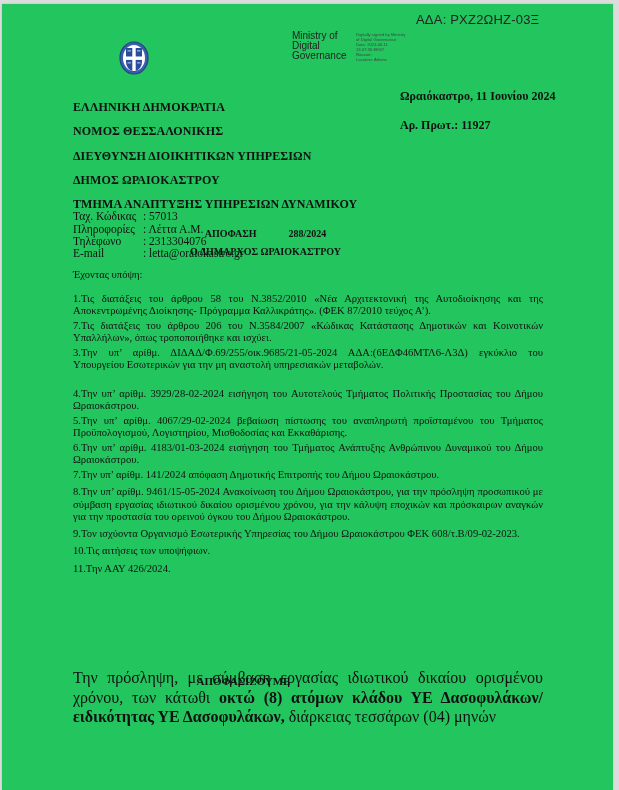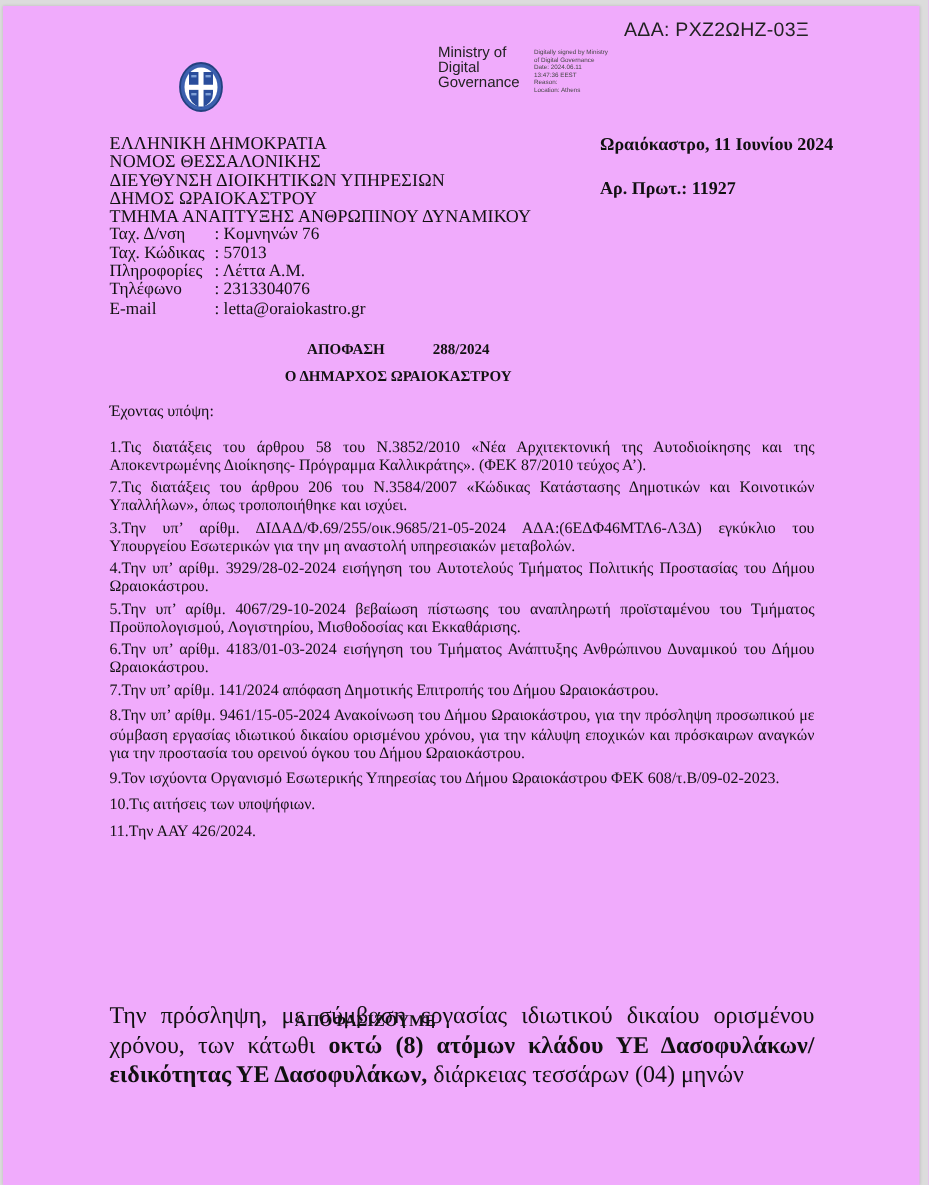--- a/index.html
+++ b/index.html
@@ -5,40 +5,40 @@
     html, body { margin: 0; padding: 0; }
     body {
       width: 619px; height: 790px; overflow: hidden;
       background: #dcdcdc;
       font-family: "Liberation Serif", "DejaVu Serif", serif;
       color: #111;
       position: relative;
     }
     .page {
       position: absolute; left: 2px; top: 4px; width: 611px; height: 786px;
-      background: #f0abfc;
+      background: #22c55e;
       box-shadow: 0 0 2px rgba(0,0,0,0.15);
     }
     .ada {
       position: absolute; left: 414px; top: 8px;
       font-family: "Liberation Sans", "DejaVu Sans", sans-serif;
       font-size: 13px; color: #222; letter-spacing: 0.2px;
     }
     .sig {
       position: absolute; left: 290px; top: 27px; display: flex; align-items: flex-start;
       font-family: "Liberation Sans", "DejaVu Sans", sans-serif;
     }
     .sig-name { font-size: 10px; line-height: 10px; color: #222; width: 62px; }
     .sig-details { font-size: 4.2px; line-height: 5px; color: #444; margin-left: 2px; margin-top: 1px; }
     .emblem { position: absolute; left: 117px; top: 37px; width: 30px; height: 34px; }
     .header-left {
       position: absolute; left: 71px; top: 85px;
       font-size: 12px; line-height: 12.3px;
     }
-    .header-left .bold { font-weight: normal; letter-spacing: 0.1px; }
+    .header-left .bold { font-weight: bold; letter-spacing: 0.1px; margin-top: 12px; }
     .contact { font-size: 11.5px; line-height: 12.3px; }
     .contact-row { display: flex; }
     .contact-label { width: 70px; }
     .header-right {
       position: absolute; left: 398px; top: 85px;
       font-size: 12px; font-weight: bold;
     }
     .header-right div { margin-bottom: 14px; }
     .title-block { position: absolute; left: 0; width: 527px; top: 224px; text-align: center; font-weight: bold; font-size: 10px; }
     .title-line1 { margin-bottom: 7px; }
@@ -95,26 +95,22 @@
       <rect x="8.5" y="21" width="3.5" height="1.6" fill="#7fa0d8"></rect>
       <rect x="18" y="21" width="3.5" height="1.6" fill="#7fa0d8"></rect>
     </svg>
   </div>
 
   <div class="header-left">
     <div class="bold">ΕΛΛΗΝΙΚΗ  ΔΗΜΟΚΡΑΤΙΑ</div>
     <div class="bold">ΝΟΜΟΣ ΘΕΣΣΑΛΟΝΙΚΗΣ</div>
     <div class="bold">ΔΙΕΥΘΥΝΣΗ ΔΙΟΙΚΗΤΙΚΩΝ ΥΠΗΡΕΣΙΩΝ</div>
     <div class="bold">ΔΗΜΟΣ   ΩΡΑΙΟΚΑΣΤΡΟΥ</div>
-    <div class="bold">ΤΜΗΜΑ ΑΝΑΠΤΥΞΗΣ ΑΝΘΡΩΠΙΝΟΥ ΔΥΝΑΜΙΚΟΥ</div>
+    <div class="bold">ΤΜΗΜΑ ΑΝΑΠΤΥΞΗΣ ΥΠΗΡΕΣΙΩΝ ΔΥΝΑΜΙΚΟΥ</div>
     <div class="contact">
-      <div class="contact-row">
-        <span class="contact-label">Ταχ. Δ/νση</span>
-        <span>: Κομνηνών 76</span>
-      </div>
       <div class="contact-row">
         <span class="contact-label">Ταχ. Κώδικας</span>
         <span>: 57013</span>
       </div>
       <div class="contact-row">
         <span class="contact-label">Πληροφορίες</span>
         <span>: Λέττα Α.Μ.</span>
       </div>
       <div class="contact-row">
         <span class="contact-label">Τηλέφωνο</span>
@@ -136,23 +132,23 @@
     <div class="title-line1">
       <span>ΑΠΟΦΑΣΗ</span><span class="num">288/2024</span>
     </div>
     <div>Ο ΔΗΜΑΡΧΟΣ ΩΡΑΙΟΚΑΣΤΡΟΥ</div>
   </div>
 
   <div class="body">
     <div class="intro">Έχοντας υπόψη:</div>
     <div class="item" style="margin-bottom:2px">1.Τις διατάξεις του άρθρου 58 του Ν.3852/2010 «Νέα Αρχιτεκτονική της Αυτοδιοίκησης και της Αποκεντρωμένης Διοίκησης- Πρόγραμμα Καλλικράτης». (ΦΕΚ 87/2010 τεύχος Α’).</div>
     <div class="item" style="margin-bottom:2px">7.Τις διατάξεις του άρθρου 206 του Ν.3584/2007 «Κώδικας Κατάστασης Δημοτικών και Κοινοτικών Υπαλλήλων», όπως τροποποιήθηκε και ισχύει.</div>
-    <div class="item" style="margin-bottom:2px">3.Την υπ’ αρίθμ. ΔΙΔΑΔ/Φ.69/255/οικ.9685/21-05-2024 ΑΔΑ:(6ΕΔΦ46ΜΤΛ6-Λ3Δ) εγκύκλιο του Υπουργείου Εσωτερικών για την μη αναστολή υπηρεσιακών μεταβολών.</div>
+    <div class="item" style="margin-bottom:16px">3.Την υπ’ αρίθμ. ΔΙΔΑΔ/Φ.69/255/οικ.9685/21-05-2024 ΑΔΑ:(6ΕΔΦ46ΜΤΛ6-Λ3Δ) εγκύκλιο του Υπουργείου Εσωτερικών για την μη αναστολή υπηρεσιακών μεταβολών.</div>
     <div class="item" style="margin-bottom:2px">4.Την υπ’ αρίθμ. 3929/28-02-2024 εισήγηση του Αυτοτελούς Τμήματος Πολιτικής Προστασίας του Δήμου Ωραιοκάστρου.</div>
-    <div class="item" style="margin-bottom:2px">5.Την υπ’ αρίθμ. 4067/29-10-2024 βεβαίωση πίστωσης του αναπληρωτή προϊσταμένου του Τμήματος Προϋπολογισμού, Λογιστηρίου, Μισθοδοσίας και Εκκαθάρισης.</div>
+    <div class="item" style="margin-bottom:2px">5.Την υπ’ αρίθμ. 4067/29-02-2024 βεβαίωση πίστωσης του αναπληρωτή προϊσταμένου του Τμήματος Προϋπολογισμού, Λογιστηρίου, Μισθοδοσίας και Εκκαθάρισης.</div>
     <div class="item" style="margin-bottom:2px">6.Την υπ’ αρίθμ. 4183/01-03-2024 εισήγηση του Τμήματος Ανάπτυξης Ανθρώπινου Δυναμικού του Δήμου Ωραιοκάστρου.</div>
     <div class="item" style="margin-bottom:5px">7.Την υπ’ αρίθμ. 141/2024 απόφαση Δημοτικής Επιτροπής του Δήμου Ωραιοκάστρου.</div>
     <div class="item" style="margin-bottom:4px">8.Την υπ’ αρίθμ. 9461/15-05-2024 Ανακοίνωση του Δήμου Ωραιοκάστρου, για την πρόσληψη προσωπικού με σύμβαση εργασίας ιδιωτικού δικαίου ορισμένου χρόνου, για την κάλυψη εποχικών και πρόσκαιρων αναγκών για την προστασία του ορεινού όγκου του Δήμου Ωραιοκάστρου.</div>
     <div class="item" style="margin-bottom:5px">9.Τον ισχύοντα Οργανισμό Εσωτερικής Υπηρεσίας του Δήμου Ωραιοκάστρου ΦΕΚ 608/τ.Β/09-02-2023.</div>
     <div class="item" style="margin-bottom:5px">10.Τις αιτήσεις των υποψήφιων.</div>
     <div class="item">11.Την ΑΑΥ 426/2024.</div>
   </div>
 
   <div class="decide">ΑΠΟΦΑΣΙΖΟΥΜΕ</div>
 

